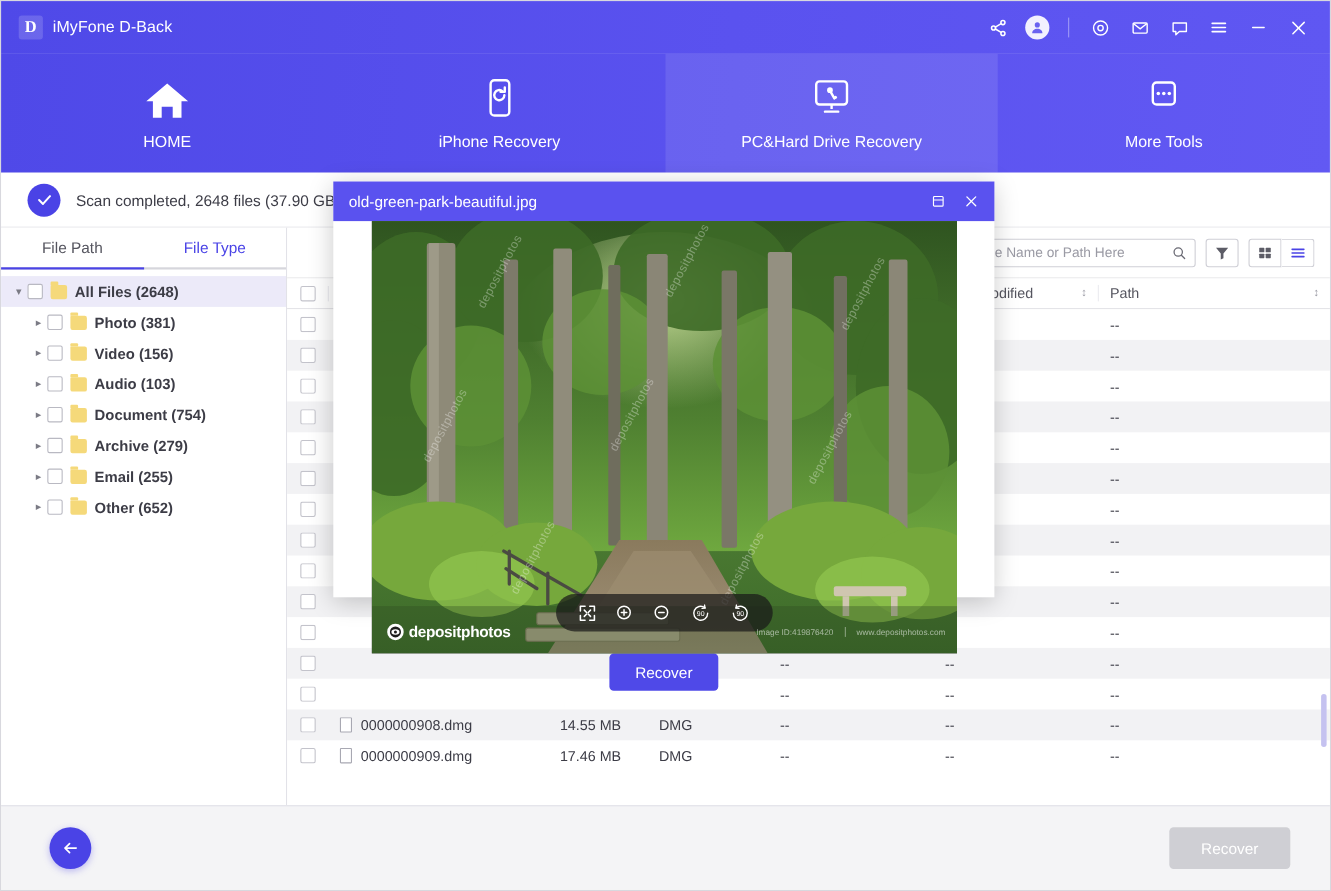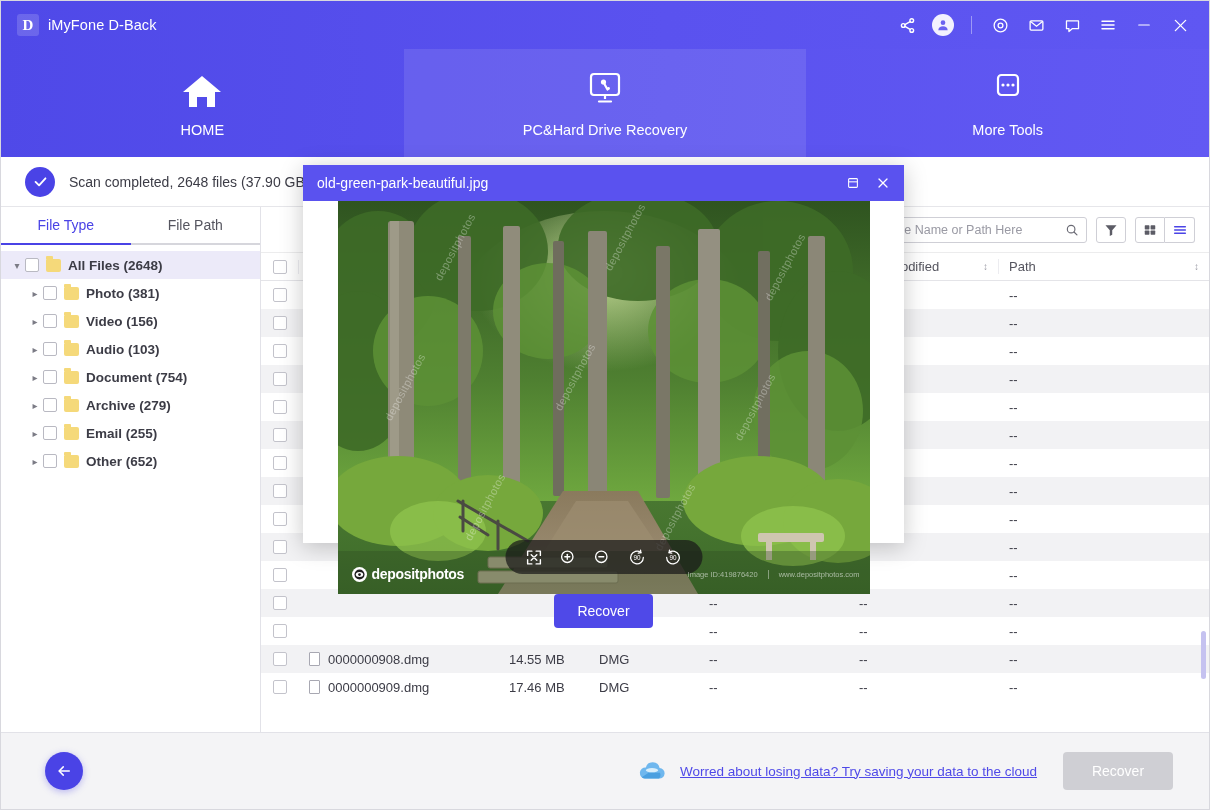--- a/index.html
+++ b/index.html
@@ -308,20 +308,30 @@
 
   <div class="navbar">
     <div class="nav-item">
       <div class="nav-icon">
         <svg width="42" height="36" viewBox="0 0 42 36" fill="#ffffff">
           <path d="M21 3 L40 19 h-6 v15 H26 V24 h-10 v10 H8 V19 H2 Z"></path>
         </svg>
       </div>
       <div class="nav-label">HOME</div>
     </div>
+    <div class="nav-item">
+      <div class="nav-icon">
+        <svg width="30" height="38" viewBox="0 0 30 38" fill="none" stroke="#fff" stroke-width="2.2">
+          <rect x="7" y="2" width="17" height="32" rx="3.5"></rect>
+          <path d="M19.5 15.5a4.6 4.6 0 1 1-1.6-3.5" stroke-linecap="round"></path>
+          <path d="M19.9 8.6v3.9h-3.9" stroke-linecap="round" stroke-linejoin="round"></path>
+        </svg>
+      </div>
+      <div class="nav-label">iPhone Recovery</div>
+    </div>
     <div class="nav-item active">
       <div class="nav-icon">
         <svg width="40" height="38" viewBox="0 0 40 38" fill="none" stroke="#fff" stroke-width="2.2">
           <rect x="6" y="3" width="28" height="21" rx="3"></rect>
           <line x1="14" y1="30.5" x2="26" y2="30.5" stroke-linecap="round"></line>
           <line x1="20" y1="24" x2="20" y2="28"></line>
           <circle cx="18.5" cy="11" r="2.6" fill="#fff" stroke="none"></circle>
           <path d="M19.4 13 L22.5 18.5" stroke-linecap="round"></path>
           <circle cx="23.5" cy="17.5" r="1.4" fill="#fff" stroke="none"></circle>
         </svg>
@@ -345,22 +355,22 @@
     <div class="check-circle">
       <svg width="17" height="17" viewBox="0 0 24 24" fill="none" stroke="#fff" stroke-width="2.6" stroke-linecap="round" stroke-linejoin="round">
         <polyline points="5,12.5 10,17.5 19,7.5"></polyline>
       </svg>
     </div>
     <div class="status-text">Scan completed, 2648 files (37.90 GB) found</div>
   </div>
 
   <div class="sidebar">
     <div class="side-tabs">
+      <div class="side-tab">File Path</div>
       <div class="side-tab active">File Type</div>
-      <div class="side-tab">File Path</div>
       <div class="side-tab-underline"></div>
     </div>
     <div class="tree">
       <div class="tree-row root">
         <span class="twisty">▾</span>
         <span class="cb"></span>
         <span class="folder"></span>
         <span class="tree-label">All Files (2648)</span>
       </div>
       <div class="tree-row child">
@@ -833,30 +843,20 @@
   </div>
 
   <div class="bottombar">
     <div class="back-btn">
       <svg width="18" height="18" viewBox="0 0 24 24" fill="none" stroke="#fff" stroke-width="2" stroke-linecap="round" stroke-linejoin="round">
         <line x1="19" y1="12" x2="6" y2="12"></line>
           <polyline points="11,6.5 5.5,12 11,17.5"></polyline>
       </svg>
     </div>
     <div class="bb-right">
-      <div class="cloud-link">
-        <span>
-          <svg width="30" height="21" viewBox="0 0 34 22" fill="none">
-            <path d="M9 19h16a6 6 0 0 0 .6-12A8 8 0 0 0 10 6.5 5.5 5.5 0 0 0 9 19z" fill="#6fb7ee"></path>
-            <path d="M13 12.5h13a6 6 0 0 1-1 6.5H9a5.5 5.5 0 0 1-3.6-1.4z" fill="#4a9fe0"></path>
-            <ellipse cx="17" cy="9.5" rx="7" ry="2.4" fill="#d9eefb"></ellipse>
-          </svg>
-        </span>
-        <a>Worred about losing data? Try saving your data to the cloud</a>
-      </div>
       <button class="recover-disabled">Recover</button>
     </div>
   </div>
 
   <div class="dialog">
     <div class="dlg-title">
       <div class="dlg-title-text">old-green-park-beautiful.jpg</div>
       <div class="dlg-btn">
         <svg width="14" height="14" viewBox="0 0 24 24" fill="none" stroke="currentColor" stroke-width="1.8">
           <rect x="4.5" y="4.5" width="15" height="15" rx="1.5"></rect>

